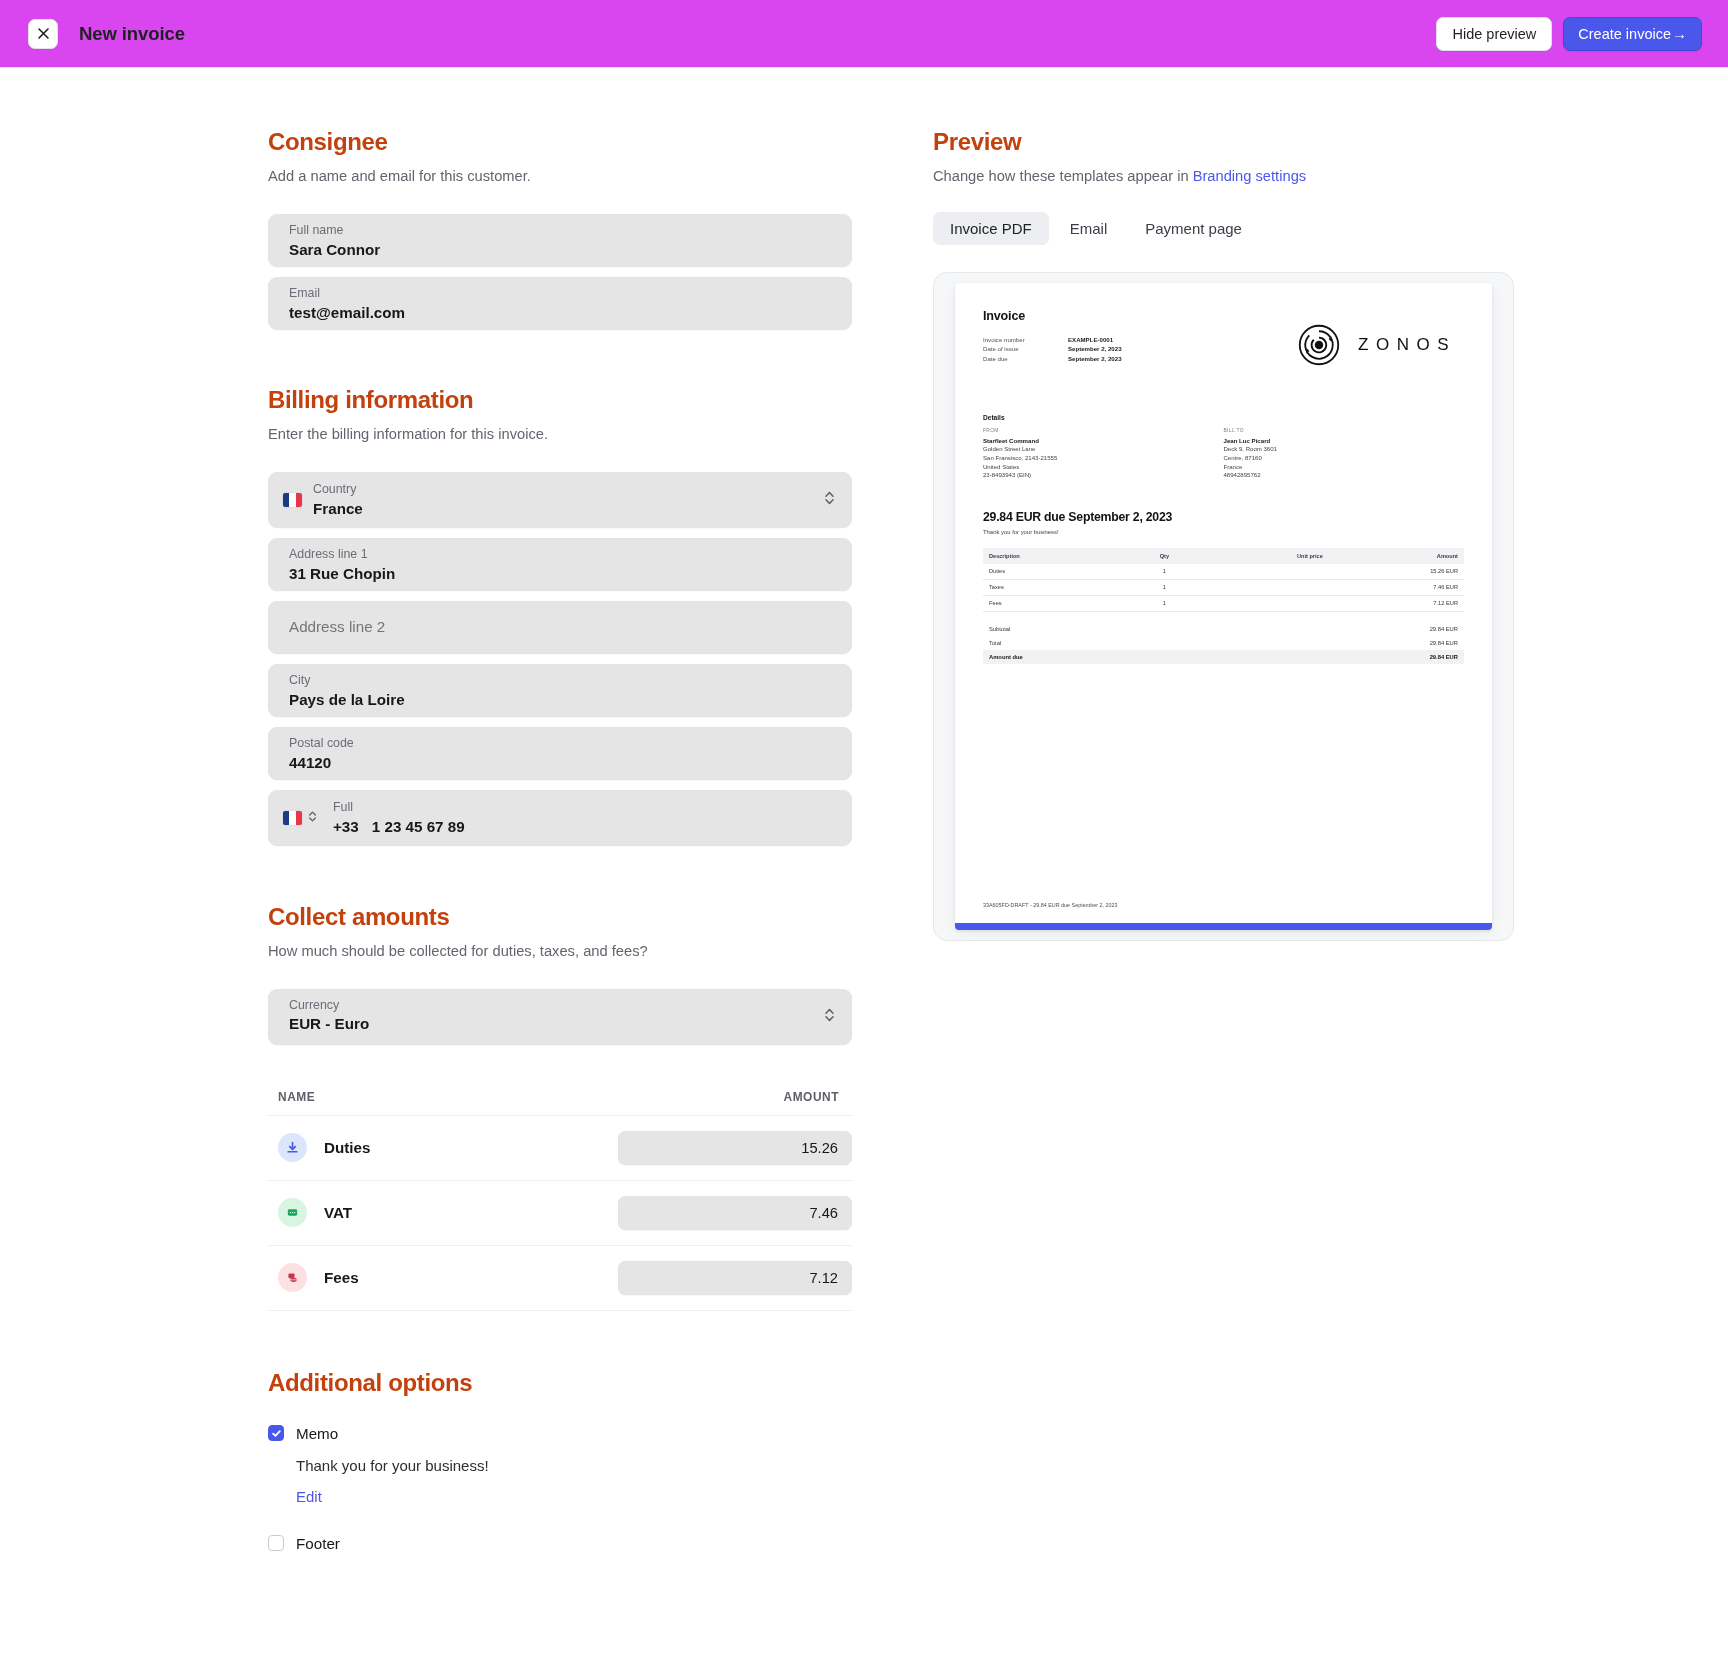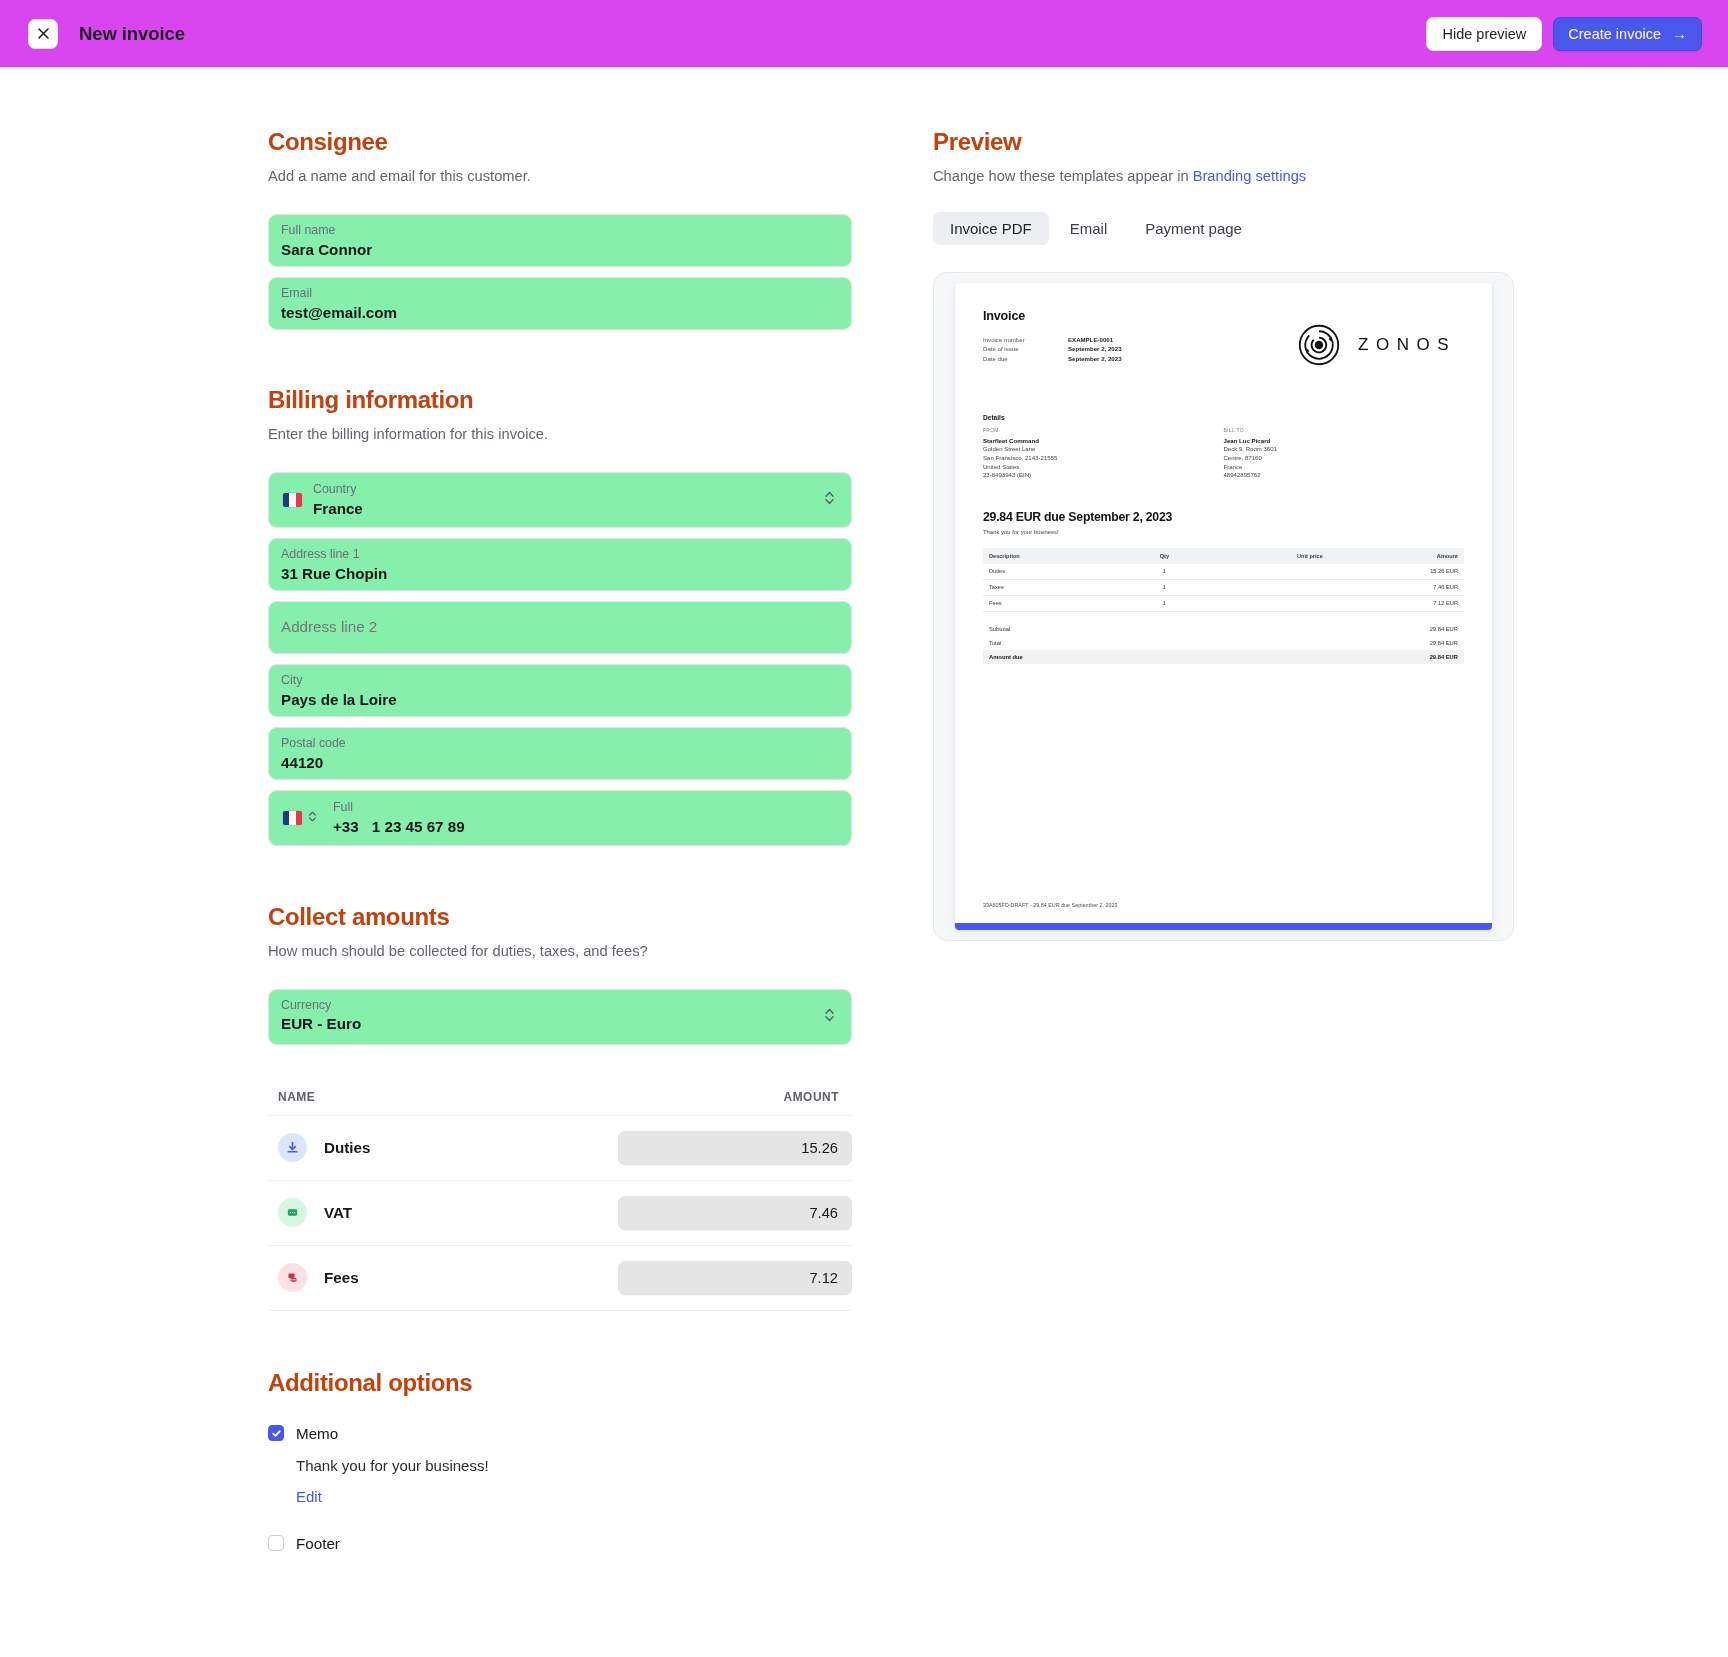--- a/index.html
+++ b/index.html
@@ -64,21 +64,21 @@
   .btn-primary {
     height: 34px;
     padding: 0 14px;
     background: #4a57eb;
     border: 1px solid #4149d6;
     border-radius: 7px;
     font-size: 14.5px;
     font-weight: 500;
     color: #fff;
     cursor: pointer;
-    display: flex; align-items: center; gap: 11px;
+    display: flex; align-items: center; gap: 1px;
     box-shadow: 0 1px 1.5px rgba(16,24,40,.08);
     font-family: inherit;
   }
   .arrow-ico { font-size: 15px; line-height: 1; display:inline-block; }
 
   
   .page {
     display: flex;
     padding: 60px 0 0 0;
   }
@@ -98,23 +98,23 @@
     font-size: 14.7px;
     color: #62656e;
     margin-bottom: 27px;
     line-height: 1.35;
   }
 
   
   .field {
     border: 1px solid #e2e3e7;
     border-radius: 9px;
-    background: #86efac;
+    background: #e5e5e5;
     height: 53px;
-    padding: 8px 16px 0 12px;
+    padding: 8px 16px 0 20px;
     margin-bottom: 10px;
     display: flex;
     align-items: flex-start;
     position: relative;
     box-shadow: 0 1px 1px rgba(16,24,40,.025);
   }
   .field-inner { display: flex; flex-direction: column; justify-content: center; flex: 1; }
   .field-label {
     font-size: 12.4px;
     color: #6b6e78;

